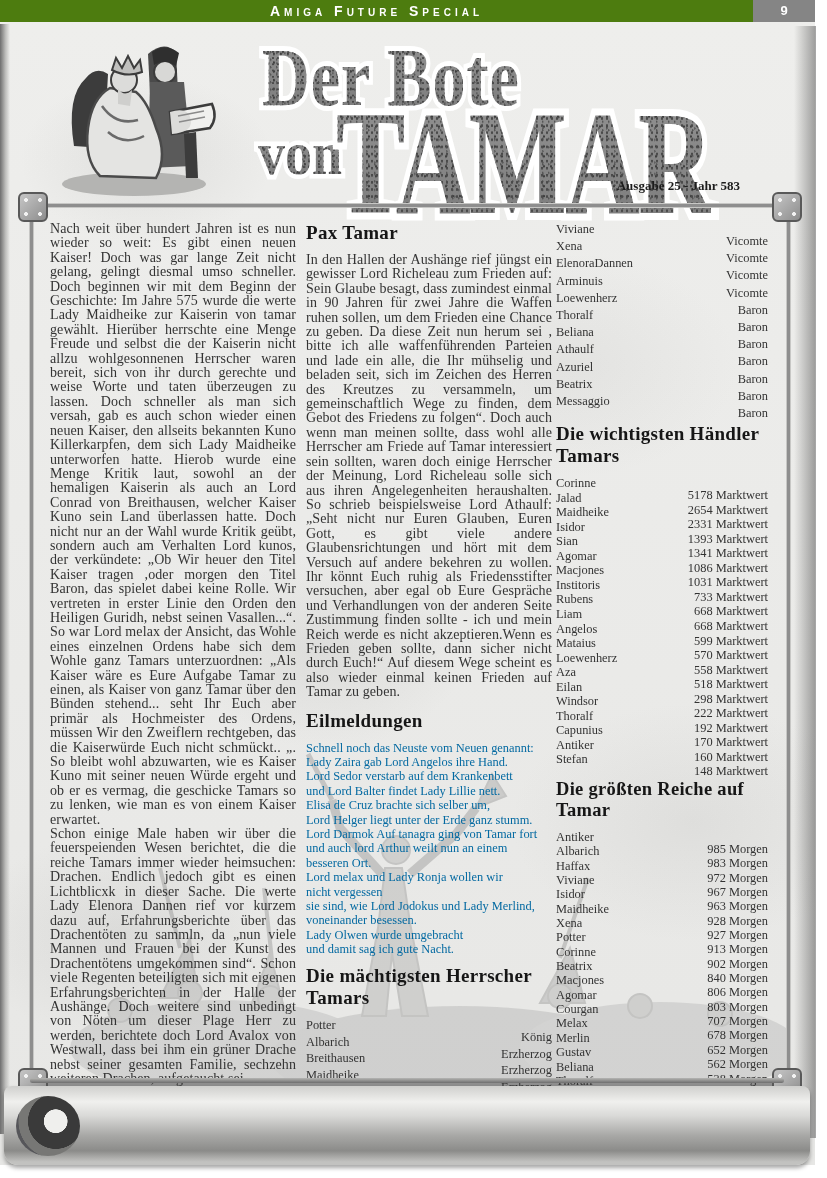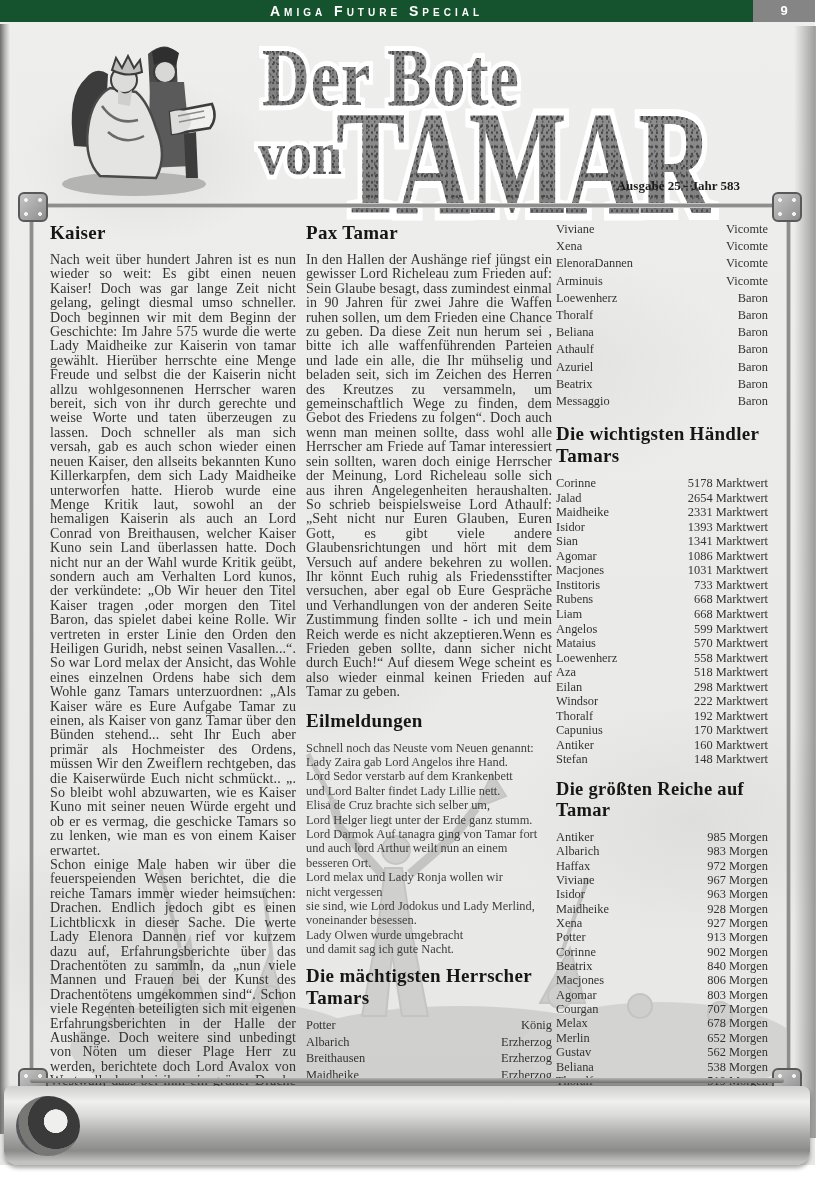--- a/index.html
+++ b/index.html
@@ -1,20 +1,20 @@
 <!DOCTYPE html>
 <html><head>
 <meta charset="utf-8">
 <style>
   html,body{margin:0;padding:0;background:#fff;}
   .screen{position:relative;width:827px;height:1178px;overflow:hidden;background:#fff;
           font-family:"Liberation Serif","DejaVu Serif",serif;color:#2e2e2e;}
 
   
-  .header-bar{position:absolute;left:0;top:0;width:815px;height:22px;background:#14532d;}
+  .header-bar{position:absolute;left:0;top:0;width:815px;height:22px;background:#4d7c0f;}
   .header-bar .bar-title{position:absolute;left:0;right:62px;top:0;height:22px;line-height:22px;
           text-align:center;color:#fff;font-family:"Liberation Sans",sans-serif;
           font-variant:small-caps;font-weight:bold;font-size:14px;letter-spacing:4px;}
   .page-box{position:absolute;left:753px;top:0;width:62px;height:22px;background:#858585;}
   .page-box span{display:block;text-align:center;line-height:22px;color:#fff;font-weight:bold;
           font-size:13px;font-family:"Liberation Sans",sans-serif;}
 
   
   .parchment{position:absolute;left:0;top:22px;width:815px;height:1143px;background:#ecedeb;
       background-image:
@@ -71,28 +71,28 @@
   
   .col{position:absolute;top:222px;}
   .col1{left:50px;width:246px;}
   .col2{left:306px;width:246px;}
   .col3{left:556px;width:212px;}
   h2{font-size:19px;margin:0 0 9px 0;color:#161616;letter-spacing:.3px;font-weight:bold;}
   .body-text{font-size:14px;line-height:14.4px;text-align:justify;margin:0;
       letter-spacing:.1px;color:#333;}
   .mt{margin-top:26px;}
   .poem{margin:0 0 0 0;}
-  .poem .poem-line{font-size:12.4px;line-height:14.4px;color:#404040;}
+  .poem .poem-line{font-size:12.4px;line-height:14.4px;color:#0369a1;}
   .ranklist .row{display:flex;justify-content:space-between;font-size:12.4px;color:#333;}
   .rulers-ext .row{height:17.2px;}
   .rulers .row{height:16.9px;}
   .traders .row{height:14.55px;}
   .realms .row{height:14.35px;}
   .ranklist .row .rname{text-align:left;}
-  .ranklist .row .rval{}
+  .ranklist .row .rval{margin-top:12px;}
   .signature{font-size:14.5px;font-weight:bold;text-align:right;margin-top:8px;color:#1c1c1c;}
   .h-eil{margin-top:8px;}
   .h-rulers{margin-top:6px;}
   .h-traders{margin-top:4px;}
   .h-realms{margin-top:8px;}
 
   
   .scroll-roll{position:absolute;left:4px;top:1086px;width:806px;height:79px;
       border-radius:8px 8px 14px 14px;
       background:linear-gradient(to bottom,#cfcfcd 0%,#f0f0ee 20%,#d9d9d7 38%,#a9a9a7 62%,#8b8b89 82%,#c2c2c0 96%);
@@ -180,21 +180,20 @@
   </div>
 
   <div class="frame">
     <div class="clasp tl"></div>
     <div class="clasp tr"></div>
     <div class="clasp bl"></div>
     <div class="clasp br"></div>
   </div>
 
   <div class="col col1">
-    <h2>Kaiser</h2>
     <p class="body-text">Nach weit über hundert Jahren ist es nun wieder so weit: Es gibt einen neuen Kaiser! Doch was gar lange Zeit nicht gelang, gelingt diesmal umso schneller. Doch beginnen wir mit dem Beginn der Geschichte: Im Jahre 575 wurde die werte Lady Maidheike zur Kaiserin von tamar gewählt. Hierüber herrschte eine Menge Freude und selbst die der Kaiserin nicht allzu wohlgesonnenen Herrscher waren bereit, sich von ihr durch gerechte und weise Worte und taten überzeugen zu lassen. Doch schneller als man sich versah, gab es auch schon wieder einen neuen Kaiser, den allseits bekannten Kuno Killerkarpfen, dem sich Lady Maidheike unterworfen hatte. Hierob wurde eine Menge Kritik laut, sowohl an der hemaligen Kaiserin als auch an Lord Conrad von Breithausen, welcher Kaiser Kuno sein Land überlassen hatte. Doch nicht nur an der Wahl wurde Kritik geübt, sondern auch am Verhalten Lord kunos, der verkündete: „Ob Wir heuer den Titel Kaiser tragen ,oder morgen den Titel Baron, das spielet dabei keine Rolle. Wir vertreten in erster Linie den Orden den Heiligen Guridh, nebst seinen Vasallen...“. So war Lord melax der Ansicht, das Wohle eines einzelnen Ordens habe sich dem Wohle ganz Tamars unterzuordnen: „Als Kaiser wäre es Eure Aufgabe Tamar zu einen, als Kaiser von ganz Tamar über den Bünden stehend... seht Ihr Euch aber primär als Hochmeister des Ordens, müssen Wir den Zweiflern rechtgeben, das die Kaiserwürde Euch nicht schmückt.. „. So bleibt wohl abzuwarten, wie es Kaiser Kuno mit seiner neuen Würde ergeht und ob er es vermag, die geschicke Tamars so zu lenken, wie man es von einem Kaiser erwartet.</p>
     <p class="body-text">Schon einige Male haben wir über die feuerspeienden Wesen berichtet, die die reiche Tamars immer wieder heimsuchen: Drachen. Endlich jedoch gibt es einen Lichtblicxk in dieser Sache. Die werte Lady Elenora Dannen rief vor kurzem dazu auf, Erfahrungsberichte über das Drachentöten zu sammln, da „nun viele Mannen und Frauen bei der Kunst des Drachentötens umgekommen sind“. Schon viele Regenten beteiligten sich mit eigenen Erfahrungsberichten in der Halle der Aushänge. Doch weitere sind unbedingt von Nöten um dieser Plage Herr zu werden, berichtete doch Lord Avalox von Westwall, dass bei ihm ein grüner Drache nebst seiner gesamten Familie, sechzehn weiteren Drachen, aufgetaucht sei.</p>
   </div>
 
   <div class="col col2">
     <h2>Pax Tamar</h2>
     <p class="body-text">In den Hallen der Aushänge rief jüngst ein gewisser Lord Richeleau zum Frieden auf: Sein Glaube besagt, dass zumindest einmal in 90 Jahren für zwei Jahre die Waffen ruhen sollen, um dem Frieden eine Chance zu geben. Da diese Zeit nun herum sei , bitte ich alle waffenführenden Parteien und lade ein alle, die Ihr mühselig und beladen seit, sich im Zeichen des Herren des Kreutzes zu versammeln, um gemeinschaftlich Wege zu finden, dem Gebot des Friedens zu folgen“. Doch auch wenn man meinen sollte, dass wohl alle Herrscher am Friede auf Tamar interessiert sein sollten, waren doch einige Herrscher der Meinung, Lord Richeleau solle sich aus ihren Angelegenheiten heraushalten. So schrieb beispielsweise Lord Athaulf: „Seht nicht nur Euren Glauben, Euren Gott, es gibt viele andere Glaubensrichtungen und hört mit dem Versuch auf andere bekehren zu wollen. Ihr könnt Euch ruhig als Friedensstifter versuchen, aber egal ob Eure Gespräche und Verhandlungen von der anderen Seite Zustimmung finden sollte - ich und mein Reich werde es nicht akzeptieren.Wenn es Frieden geben sollte, dann sicher nicht durch Euch!“ Auf diesem Wege scheint es also wieder einmal keinen Frieden auf Tamar zu geben.</p>
     <h2 class="h-eil mt" style="margin-top:10px;">Eilmeldungen</h2>
     <div class="poem">
 

